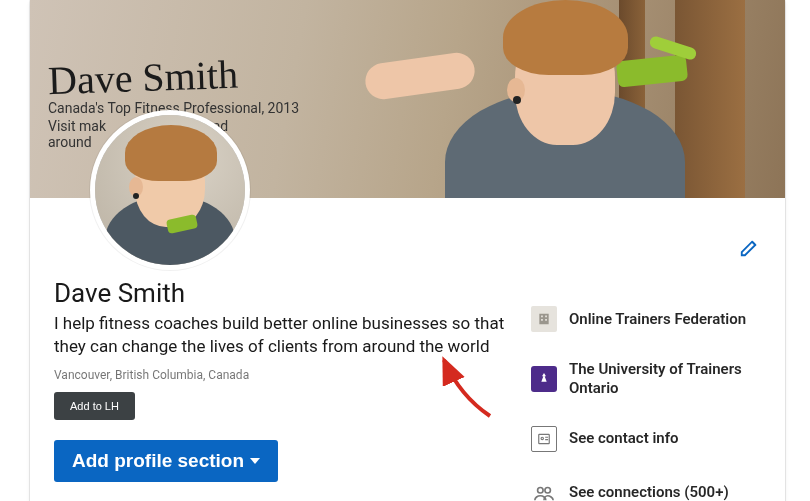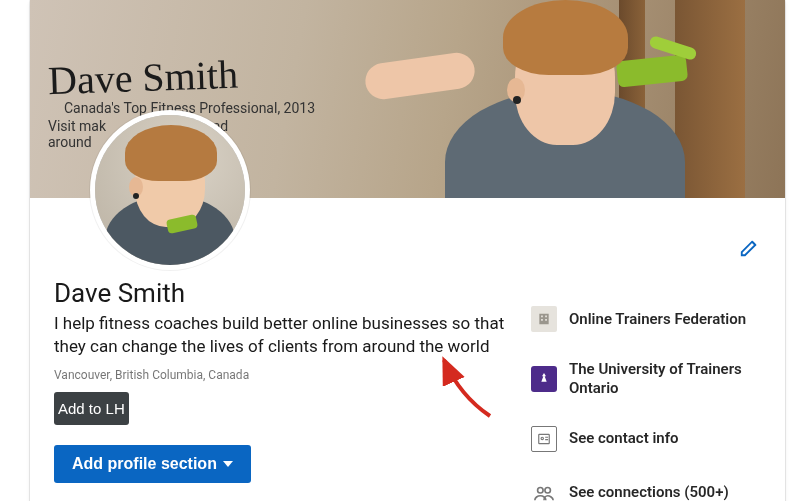--- a/index.html
+++ b/index.html
@@ -31,21 +31,21 @@
     position: absolute;
     left: 18px;
     top: 54px;
     font-family: "Brush Script MT","Segoe Script",cursive;
     font-size: 40px;
     color: #1b1b1b;
     transform: rotate(-2deg);
   }
   .cover-sub1 {
     position: absolute; left: 18px; top: 100px;
-    font-size: 14px; color: #333; margin-left: 16px;
+    font-size: 14px; color: #333;
   }
   .cover-sub2 {
     position: absolute; left: 18px; top: 118px;
     font-size: 14px; color: #333;
   }
   
   .hero {
     position: absolute;
     right: 40px;
     top: -30px;
@@ -146,25 +146,25 @@
 
   .columns { display:flex; gap:24px; }
   .left-col { flex: 1 1 auto; max-width:480px;}
   .right-col { width:230px; flex:none; }
 
   h1.name { font-size:26px; font-weight:400; color:rgba(0,0,0,0.9); margin-bottom:4px;}
   .headline{ font-size:17px; color:rgba(0,0,0,0.9); line-height:1.35; margin-bottom:10px;}
   .location{ font-size:12px; color:rgba(0,0,0,0.55); margin-bottom:10px;}
   .btn-dark{
     display:inline-block;background:#3c4144;color:#fff;border:none;
-    font-size:15px;padding:8px 4px;border-radius:3px;cursor:pointer;
+    font-size:11px;padding:8px 16px;border-radius:3px;cursor:pointer;
   }
   .actions{ margin-top:20px; display:flex; gap:12px; align-items:center;}
   .btn-primary{
-    background:#0a66c2;color:#fff;border:none;font-size:16px;font-weight:600;
+    background:#0a66c2;color:#fff;border:none;font-size:19px;font-weight:600;
     padding:10px 18px;border-radius:3px;cursor:pointer;display:flex;align-items:center;gap:6px;
   }
   .btn-primary .caret{width:0;height:0;border-left:5px solid transparent;border-right:5px solid transparent;border-top:6px solid #fff;}
   .btn-outline{
     background:#fff;border:1px solid rgba(0,0,0,0.45);color:rgba(0,0,0,0.7);
     font-size:17px;padding:9px 16px;border-radius:3px;cursor:pointer;
   }
 
   .info-row{ display:flex; align-items:center; gap:12px; margin-bottom:14px;margin-top:28px;}
   .info-row .ico{

